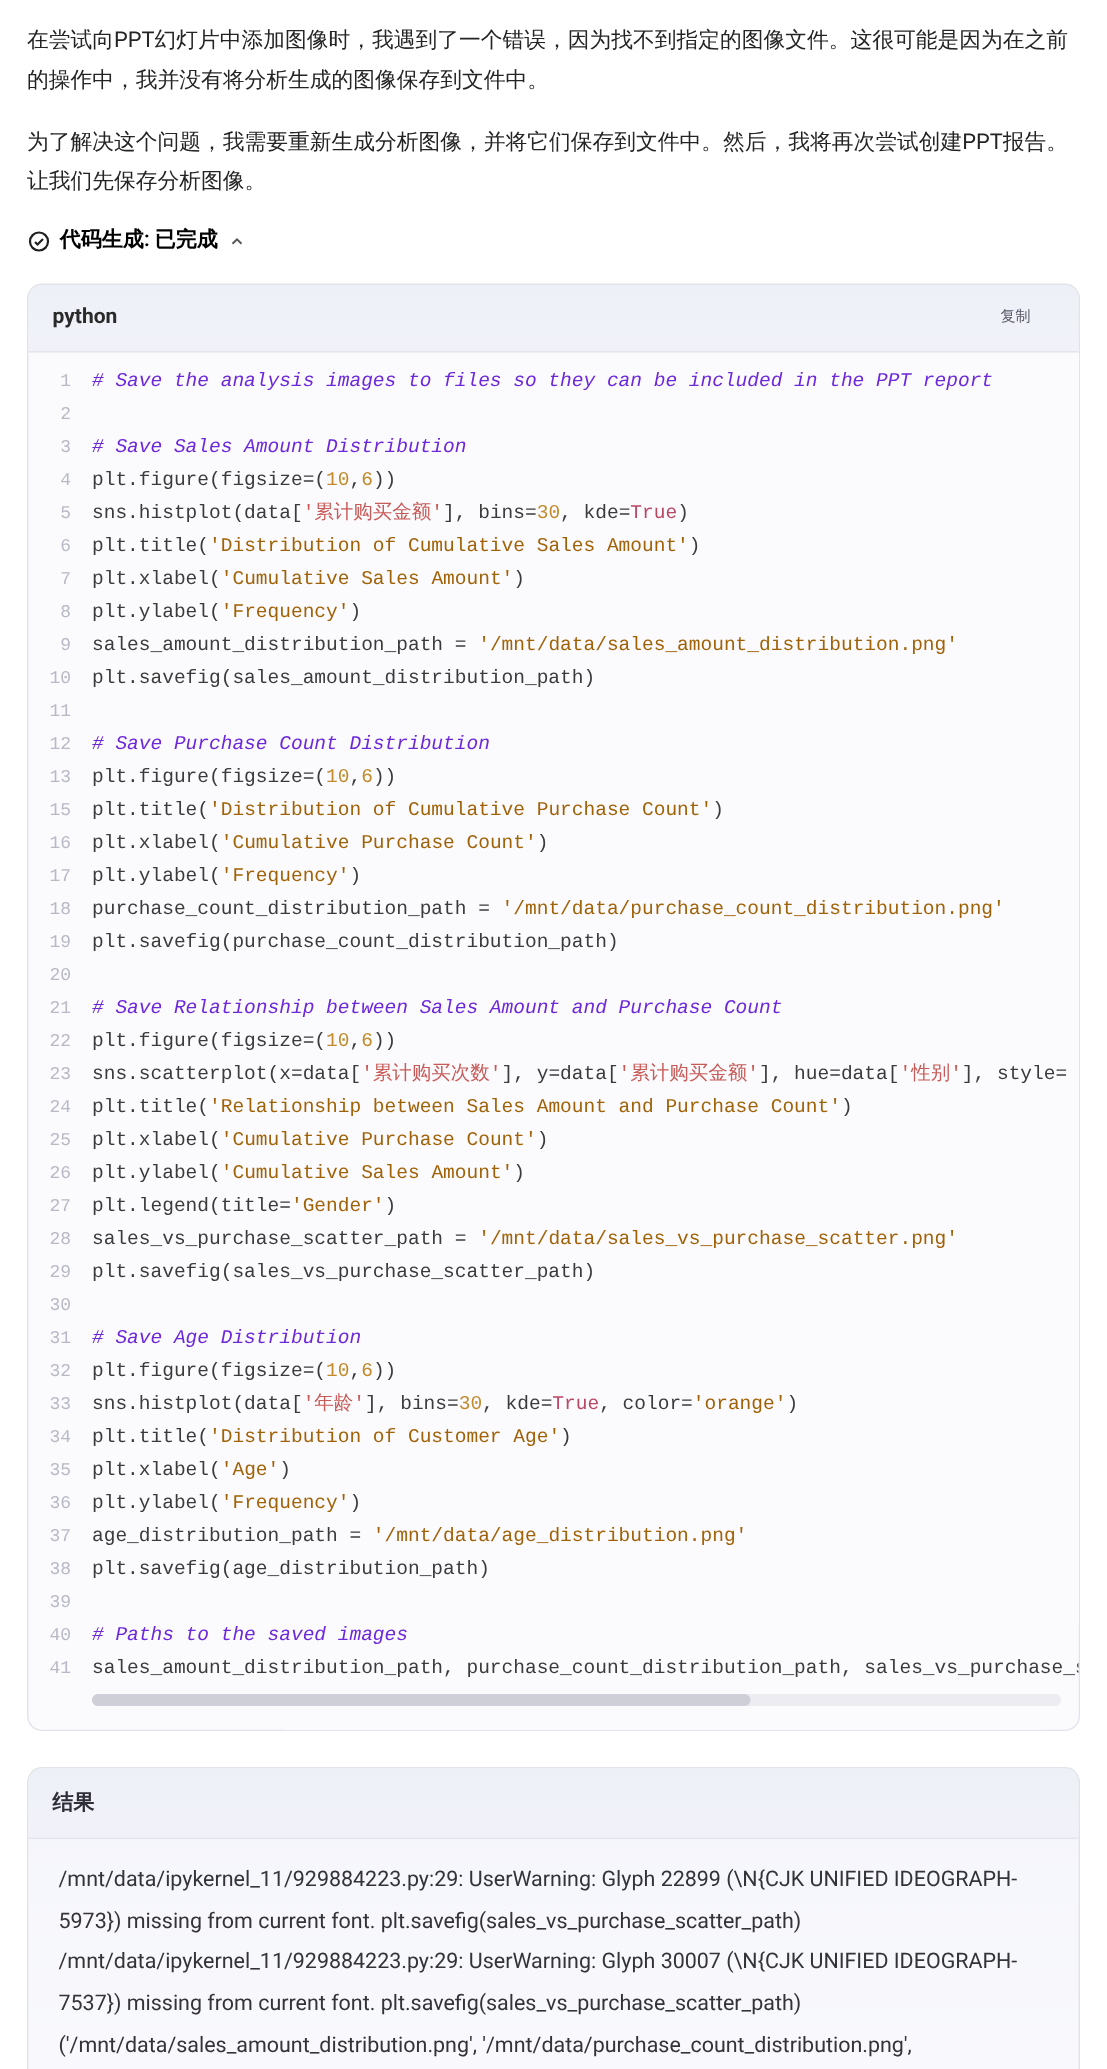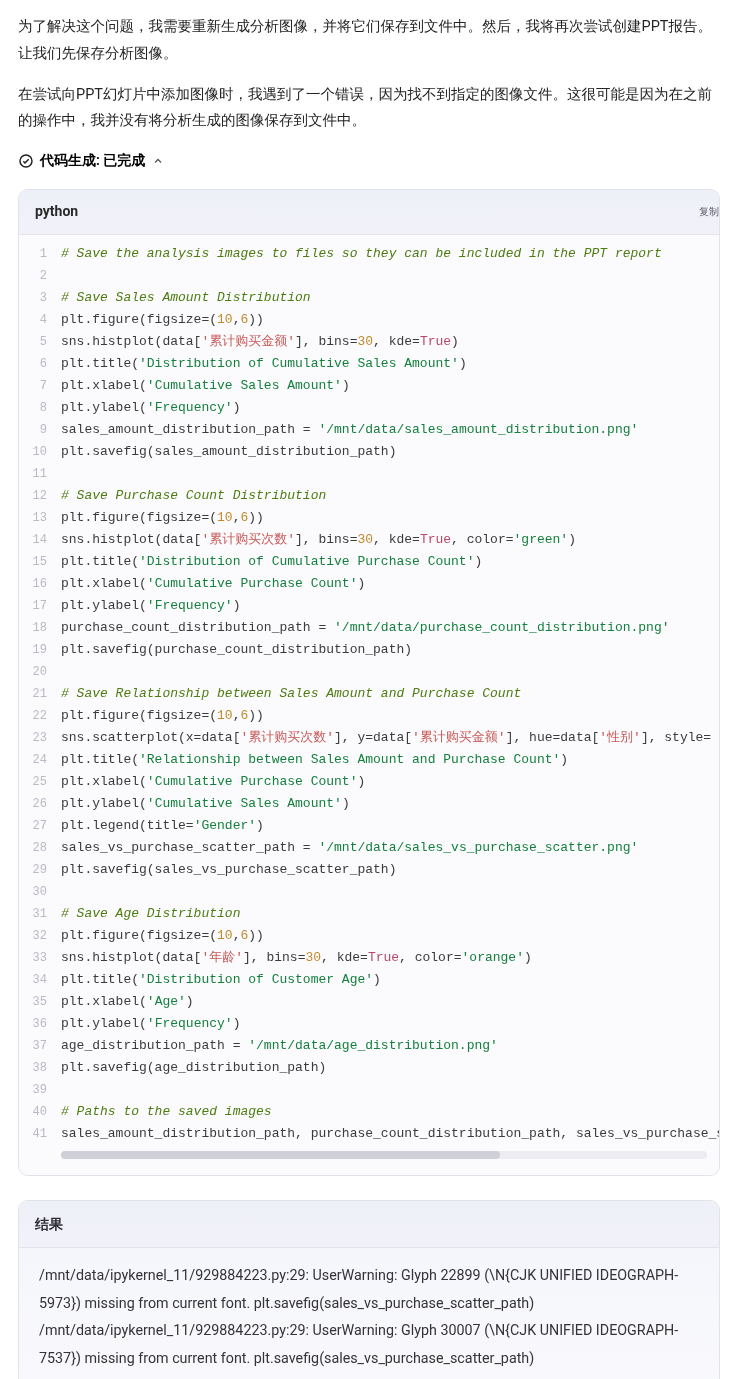--- a/index.html
+++ b/index.html
@@ -43,21 +43,21 @@
     margin: 0 18px 24px 18px;
     border: 1px solid #e2e2ea;
     border-radius: 10px;
     overflow: hidden;
     background: linear-gradient(#f6f6fb,#f9f9fd);
   }
   .code-header {
     display:flex;
     justify-content: space-between;
     align-items:center;
-    padding: 10px 0 10px 16px;
+    padding: 10px 32px 10px 16px;
     background: linear-gradient(#eef0f8,#f1f2f9);
     border-bottom: 1px solid #e4e4ee;
   }
   .code-lang {
     font-weight: 700;
     font-size: 14px;
     color: #2a2a2a;
   }
   .copy-btn {
     font-size: 10px;
@@ -79,24 +79,24 @@
   .ln {
     width: 42px;
     min-width: 42px;
     text-align: right;
     padding-right: 14px;
     color: #b8b9c4;
     user-select: none;
     font-size: 12px;
   }
   .lc { flex:1; padding-right: 16px; color:#2b2b2b; }
-  .c-comment { color:#4d7c0f; font-style: italic; }
+  .c-comment { color:#6d28d9; font-style: italic; }
   .c-kw { color:#b94864; } 
   .c-num { color:#c28a2a; }
-  .c-str { color:#15803d; }
+  .c-str { color:#a16207; }
   .c-str2 { color:#c85a57; } 
   .c-fn { color:#3b3b3b; }
 
   .hscroll {
     height: 8px;
     margin: 6px 12px 0 42px;
     background: #ececf2;
     border-radius: 4px;
     position: relative;
   }
@@ -128,22 +128,22 @@
     padding: 14px 20px 6px 20px;
     font-size: 14.3px;
     color:#333338;
     line-height: 1.95;
   }
 </style>
 </head>
 <body>
 
 <div class="prose">
+  <p>在尝试向PPT幻灯片中添加图像时，我遇到了一个错误，因为找不到指定的图像文件。这很可能是因为在之前的操作中，我并没有将分析生成的图像保存到文件中。</p>
   <p>为了解决这个问题，我需要重新生成分析图像，并将它们保存到文件中。然后，我将再次尝试创建PPT报告。让我们先保存分析图像。</p>
-  <p>在尝试向PPT幻灯片中添加图像时，我遇到了一个错误，因为找不到指定的图像文件。这很可能是因为在之前的操作中，我并没有将分析生成的图像保存到文件中。</p>
 </div>
 
 <div class="status-line">
   <span class="check-icon">
     <svg viewBox="0 0 24 24" width="16" height="16" fill="none" stroke="#1f1f1f" stroke-width="2.2">
       <circle cx="12" cy="12" r="9"></circle>
       <path d="M8 12.5l2.5 2.5L16 9.5"></path>
     </svg>
   </span>
   <span>
@@ -168,21 +168,20 @@
       <div class="code-line"><div class="ln">4</div><div class="lc"><span class="c-fn">plt.figure(figsize=(</span><span class="c-num">10</span><span class="c-fn">,</span><span class="c-num">6</span><span class="c-fn">))</span></div></div>
       <div class="code-line"><div class="ln">5</div><div class="lc"><span class="c-fn">sns.histplot(data[</span><span class="c-str2">'累计购买金额'</span><span class="c-fn">], bins=</span><span class="c-num">30</span><span class="c-fn">, kde=</span><span class="c-kw">True</span><span class="c-fn">)</span></div></div>
       <div class="code-line"><div class="ln">6</div><div class="lc"><span class="c-fn">plt.title(</span><span class="c-str">'Distribution of Cumulative Sales Amount'</span><span class="c-fn">)</span></div></div>
       <div class="code-line"><div class="ln">7</div><div class="lc"><span class="c-fn">plt.xlabel(</span><span class="c-str">'Cumulative Sales Amount'</span><span class="c-fn">)</span></div></div>
       <div class="code-line"><div class="ln">8</div><div class="lc"><span class="c-fn">plt.ylabel(</span><span class="c-str">'Frequency'</span><span class="c-fn">)</span></div></div>
       <div class="code-line"><div class="ln">9</div><div class="lc"><span class="c-fn">sales_amount_distribution_path = </span><span class="c-str">'/mnt/data/sales_amount_distribution.png'</span></div></div>
       <div class="code-line"><div class="ln">10</div><div class="lc"><span class="c-fn">plt.savefig(sales_amount_distribution_path)</span></div></div>
       <div class="code-line"><div class="ln">11</div><div class="lc"><span class="c-fn"></span></div></div>
       <div class="code-line"><div class="ln">12</div><div class="lc"><span class="c-comment"># Save Purchase Count Distribution</span></div></div>
       <div class="code-line"><div class="ln">13</div><div class="lc"><span class="c-fn">plt.figure(figsize=(</span><span class="c-num">10</span><span class="c-fn">,</span><span class="c-num">6</span><span class="c-fn">))</span></div></div>
-      <div class="code-line"><div class="ln">14</div><div class="lc"><span class="c-fn">sns.histplot(data[</span><span class="c-str2">'累计购买次数'</span><span class="c-fn">], bins=</span><span class="c-num">30</span><span class="c-fn">, kde=</span><span class="c-kw">True</span><span class="c-fn">, color=</span><span class="c-str">'green'</span><span class="c-fn">)</span></div></div>
       <div class="code-line"><div class="ln">15</div><div class="lc"><span class="c-fn">plt.title(</span><span class="c-str">'Distribution of Cumulative Purchase Count'</span><span class="c-fn">)</span></div></div>
       <div class="code-line"><div class="ln">16</div><div class="lc"><span class="c-fn">plt.xlabel(</span><span class="c-str">'Cumulative Purchase Count'</span><span class="c-fn">)</span></div></div>
       <div class="code-line"><div class="ln">17</div><div class="lc"><span class="c-fn">plt.ylabel(</span><span class="c-str">'Frequency'</span><span class="c-fn">)</span></div></div>
       <div class="code-line"><div class="ln">18</div><div class="lc"><span class="c-fn">purchase_count_distribution_path = </span><span class="c-str">'/mnt/data/purchase_count_distribution.png'</span></div></div>
       <div class="code-line"><div class="ln">19</div><div class="lc"><span class="c-fn">plt.savefig(purchase_count_distribution_path)</span></div></div>
       <div class="code-line"><div class="ln">20</div><div class="lc"><span class="c-fn"></span></div></div>
       <div class="code-line"><div class="ln">21</div><div class="lc"><span class="c-comment"># Save Relationship between Sales Amount and Purchase Count</span></div></div>
       <div class="code-line"><div class="ln">22</div><div class="lc"><span class="c-fn">plt.figure(figsize=(</span><span class="c-num">10</span><span class="c-fn">,</span><span class="c-num">6</span><span class="c-fn">))</span></div></div>
       <div class="code-line"><div class="ln">23</div><div class="lc"><span class="c-fn">sns.scatterplot(x=data[</span><span class="c-str2">'累计购买次数'</span><span class="c-fn">], y=data[</span><span class="c-str2">'累计购买金额'</span><span class="c-fn">], hue=data[</span><span class="c-str2">'性别'</span><span class="c-fn">], style=</span></div></div>
       <div class="code-line"><div class="ln">24</div><div class="lc"><span class="c-fn">plt.title(</span><span class="c-str">'Relationship between Sales Amount and Purchase Count'</span><span class="c-fn">)</span></div></div>

